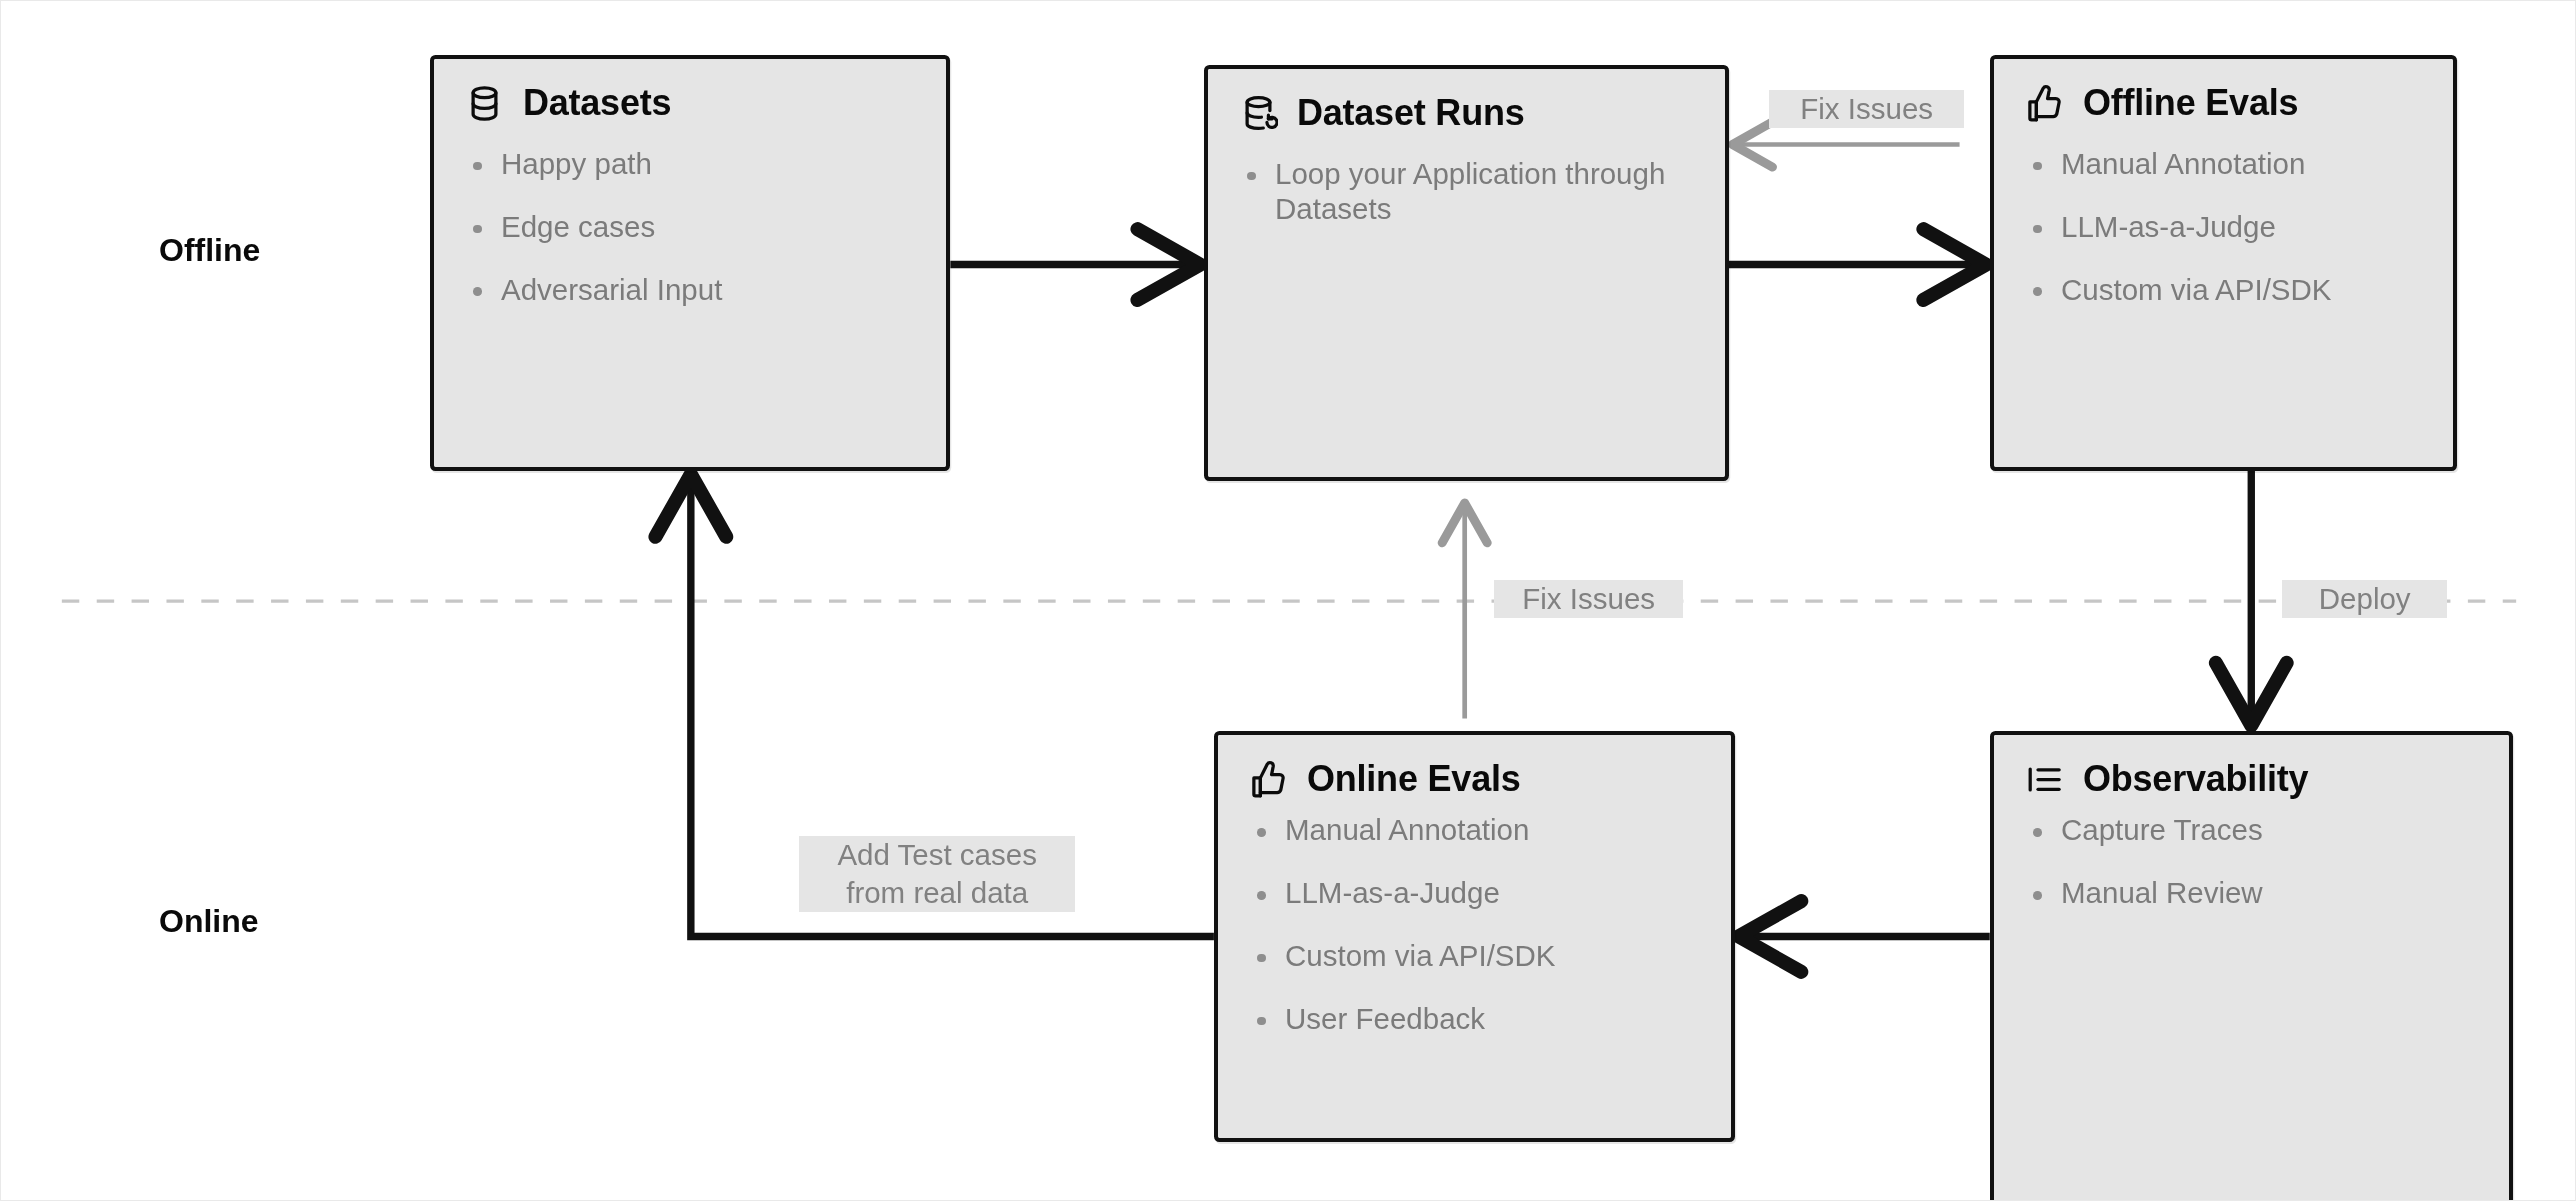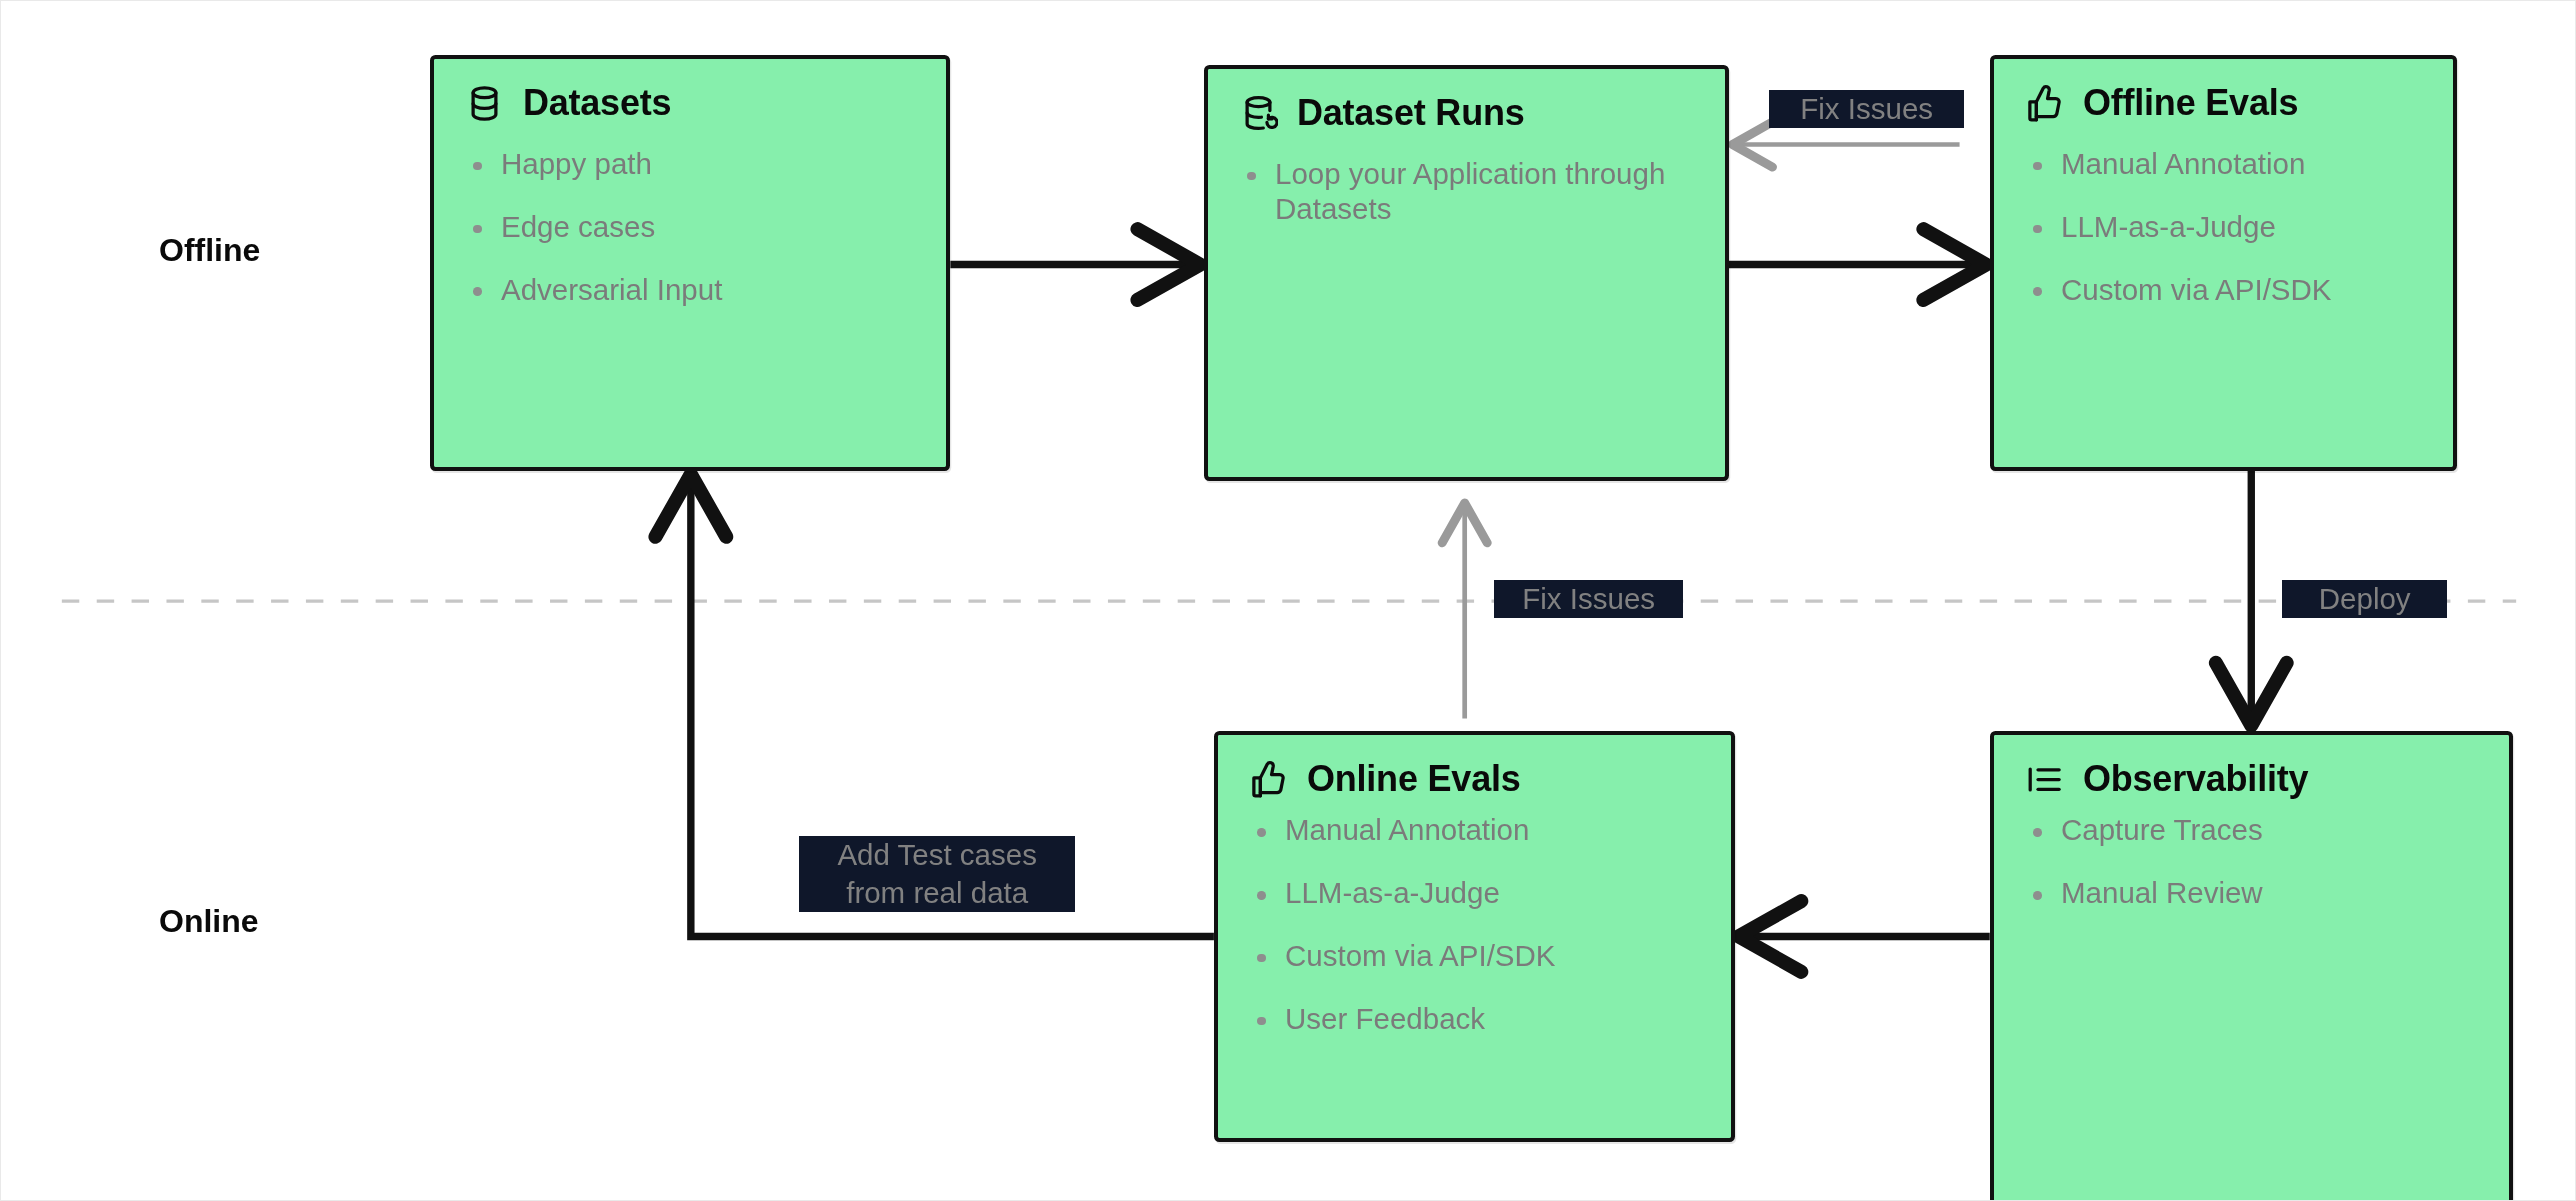--- a/index.html
+++ b/index.html
@@ -7,21 +7,21 @@
   #canvas{
     position:relative;
     width:2576px;height:1201px;
     background:#ffffff;
     box-sizing:border-box;
     border:1.3px solid #e9e9e9;
     overflow:hidden;
   }
   .node{
     position:absolute;
-    background:#86efac;
+    background:#e5e5e5;
     border:4px solid #111111;
     border-radius:5.4px;
     box-sizing:border-box;
     box-shadow:1.3px 2px 0 rgba(0,0,0,0.10);
     z-index:4;
   }
   .node-head{
     display:flex;align-items:center;
     gap:17.4px;
     padding:23px 0 0 29.5px;
@@ -71,21 +71,21 @@
     white-space:nowrap;
   }
   .edge-label{
     position:absolute;
     font-size:29.5px;
     color:#818181;
     line-height:1.28;
     text-align:center;
     z-index:6;
     white-space:pre-line;
-    background:#0f172a;
+    background:#e5e5e5;
     padding:0 10.7px;
   }
   svg.wires{
     position:absolute;left:0;top:0;
     width:2576px;height:1201px;
     z-index:2;
     overflow:visible;
   }
 </style>
 </head>

